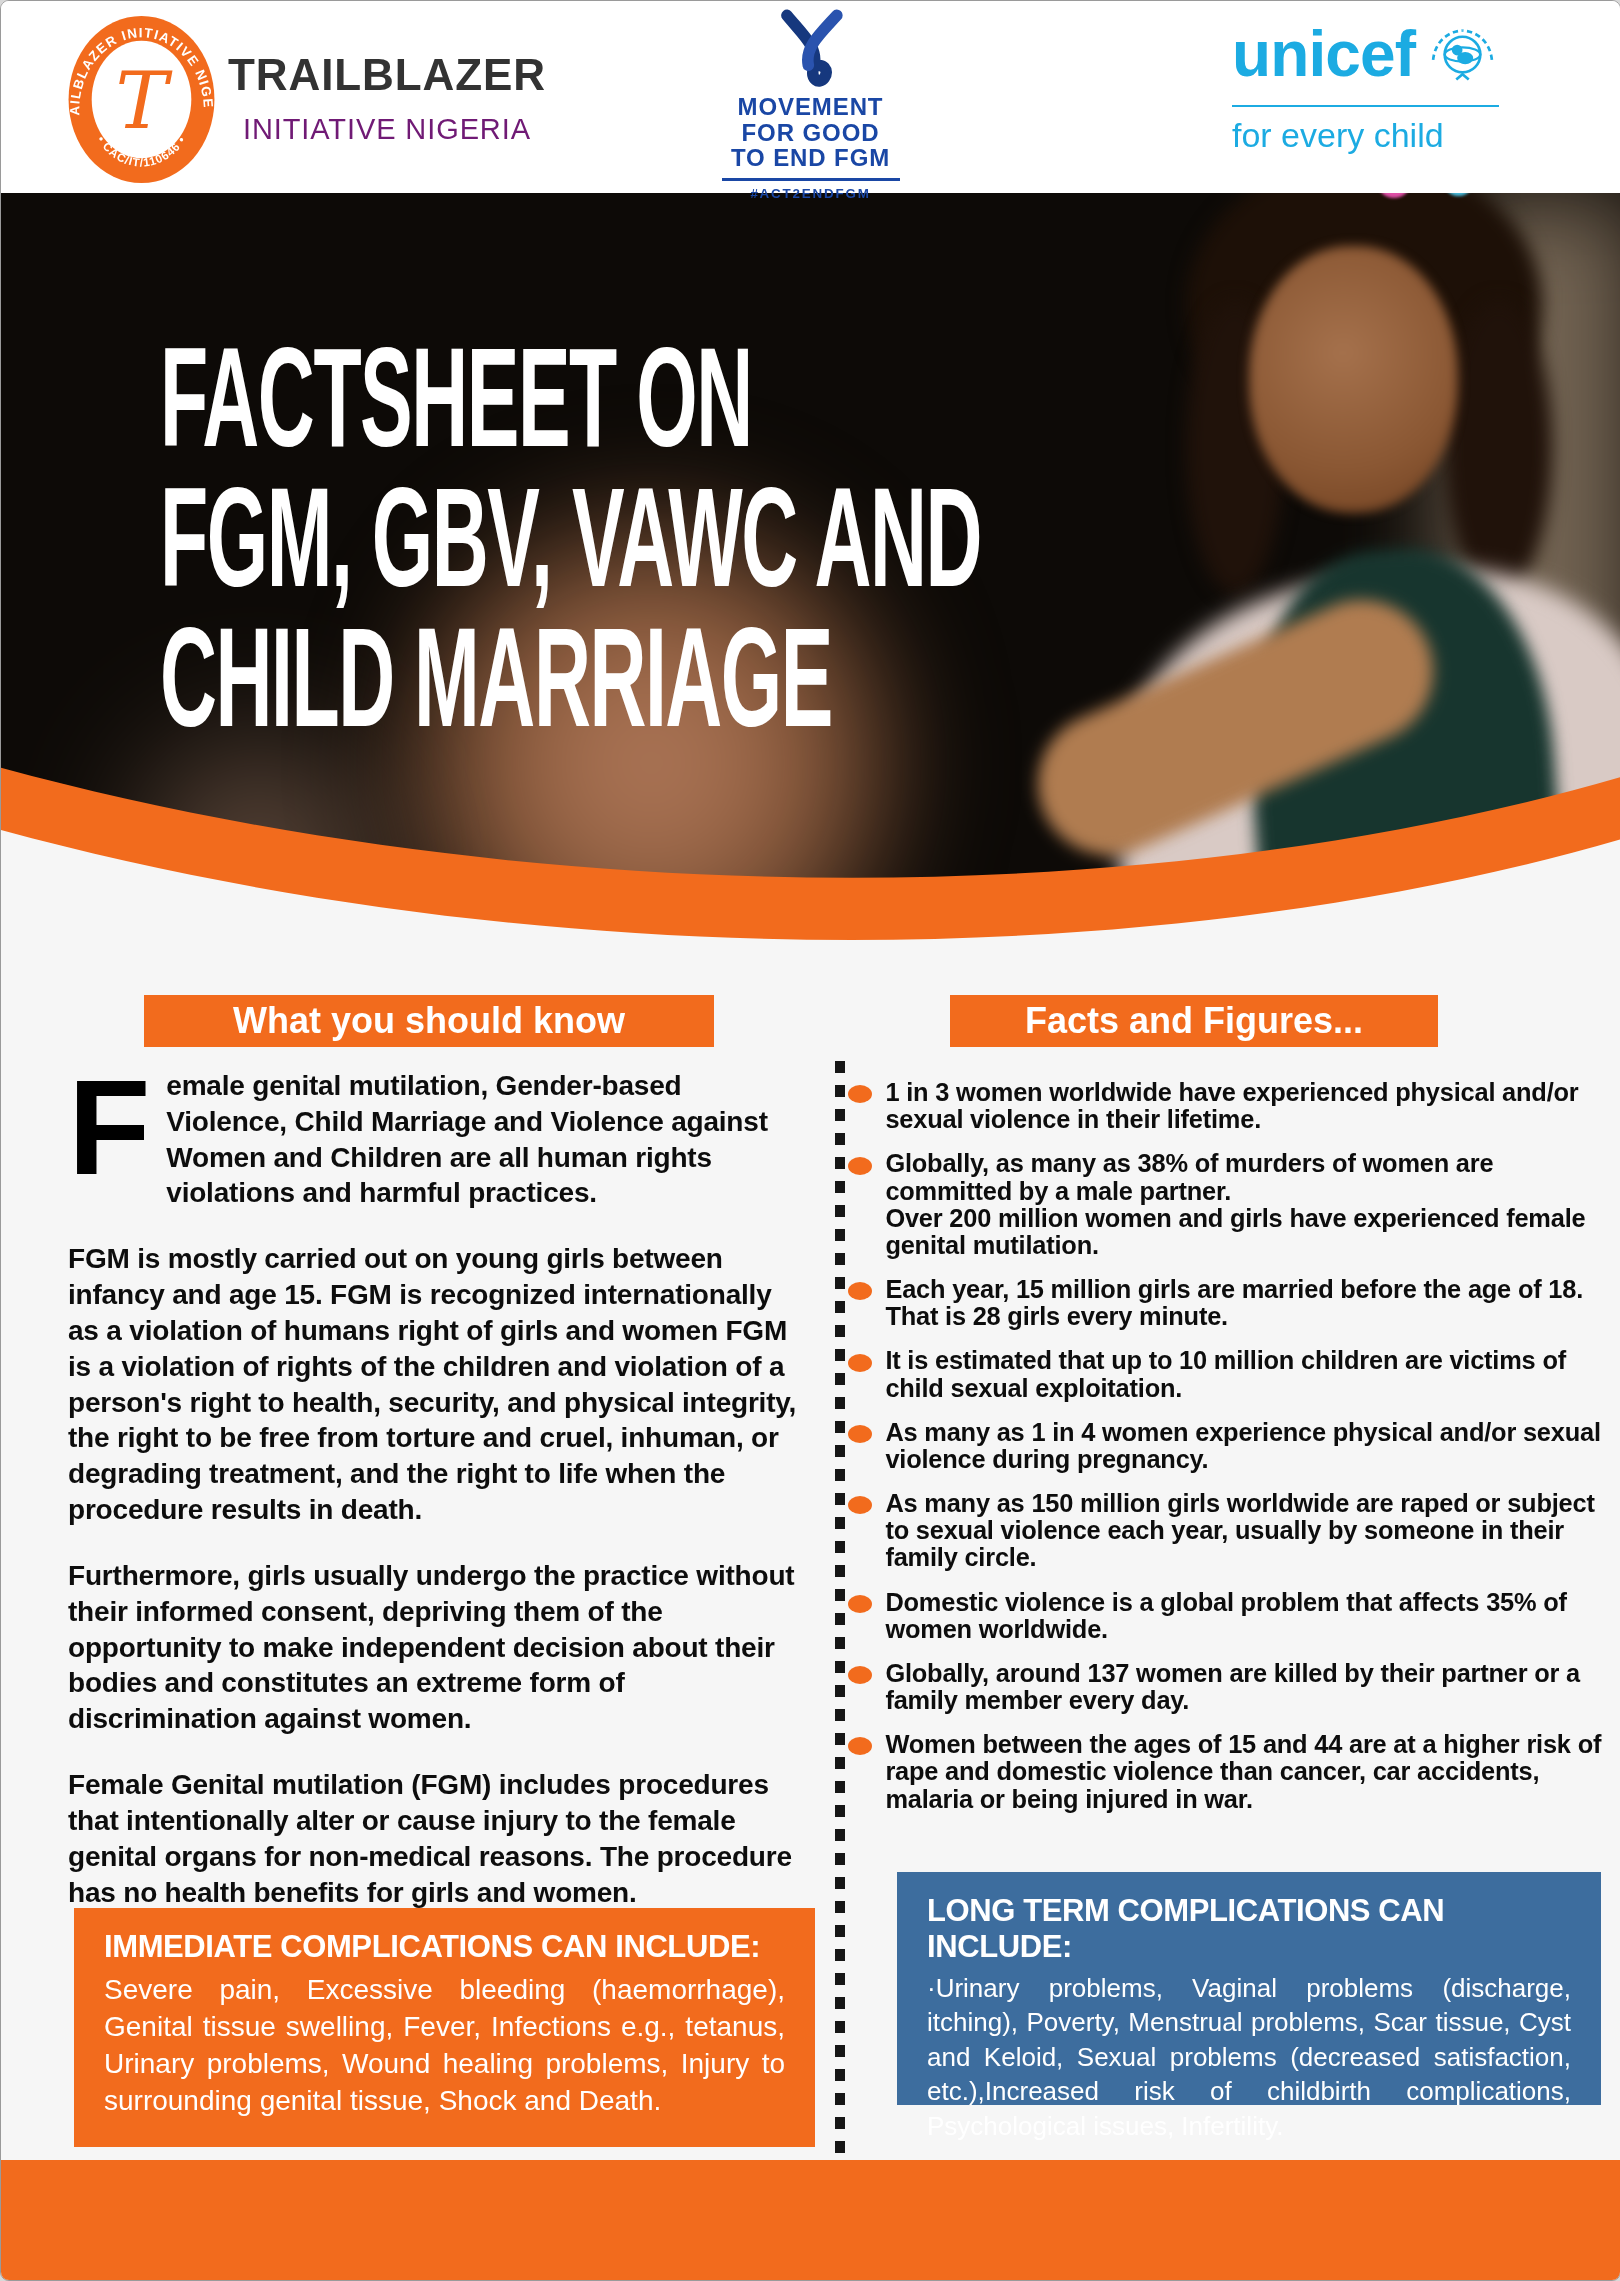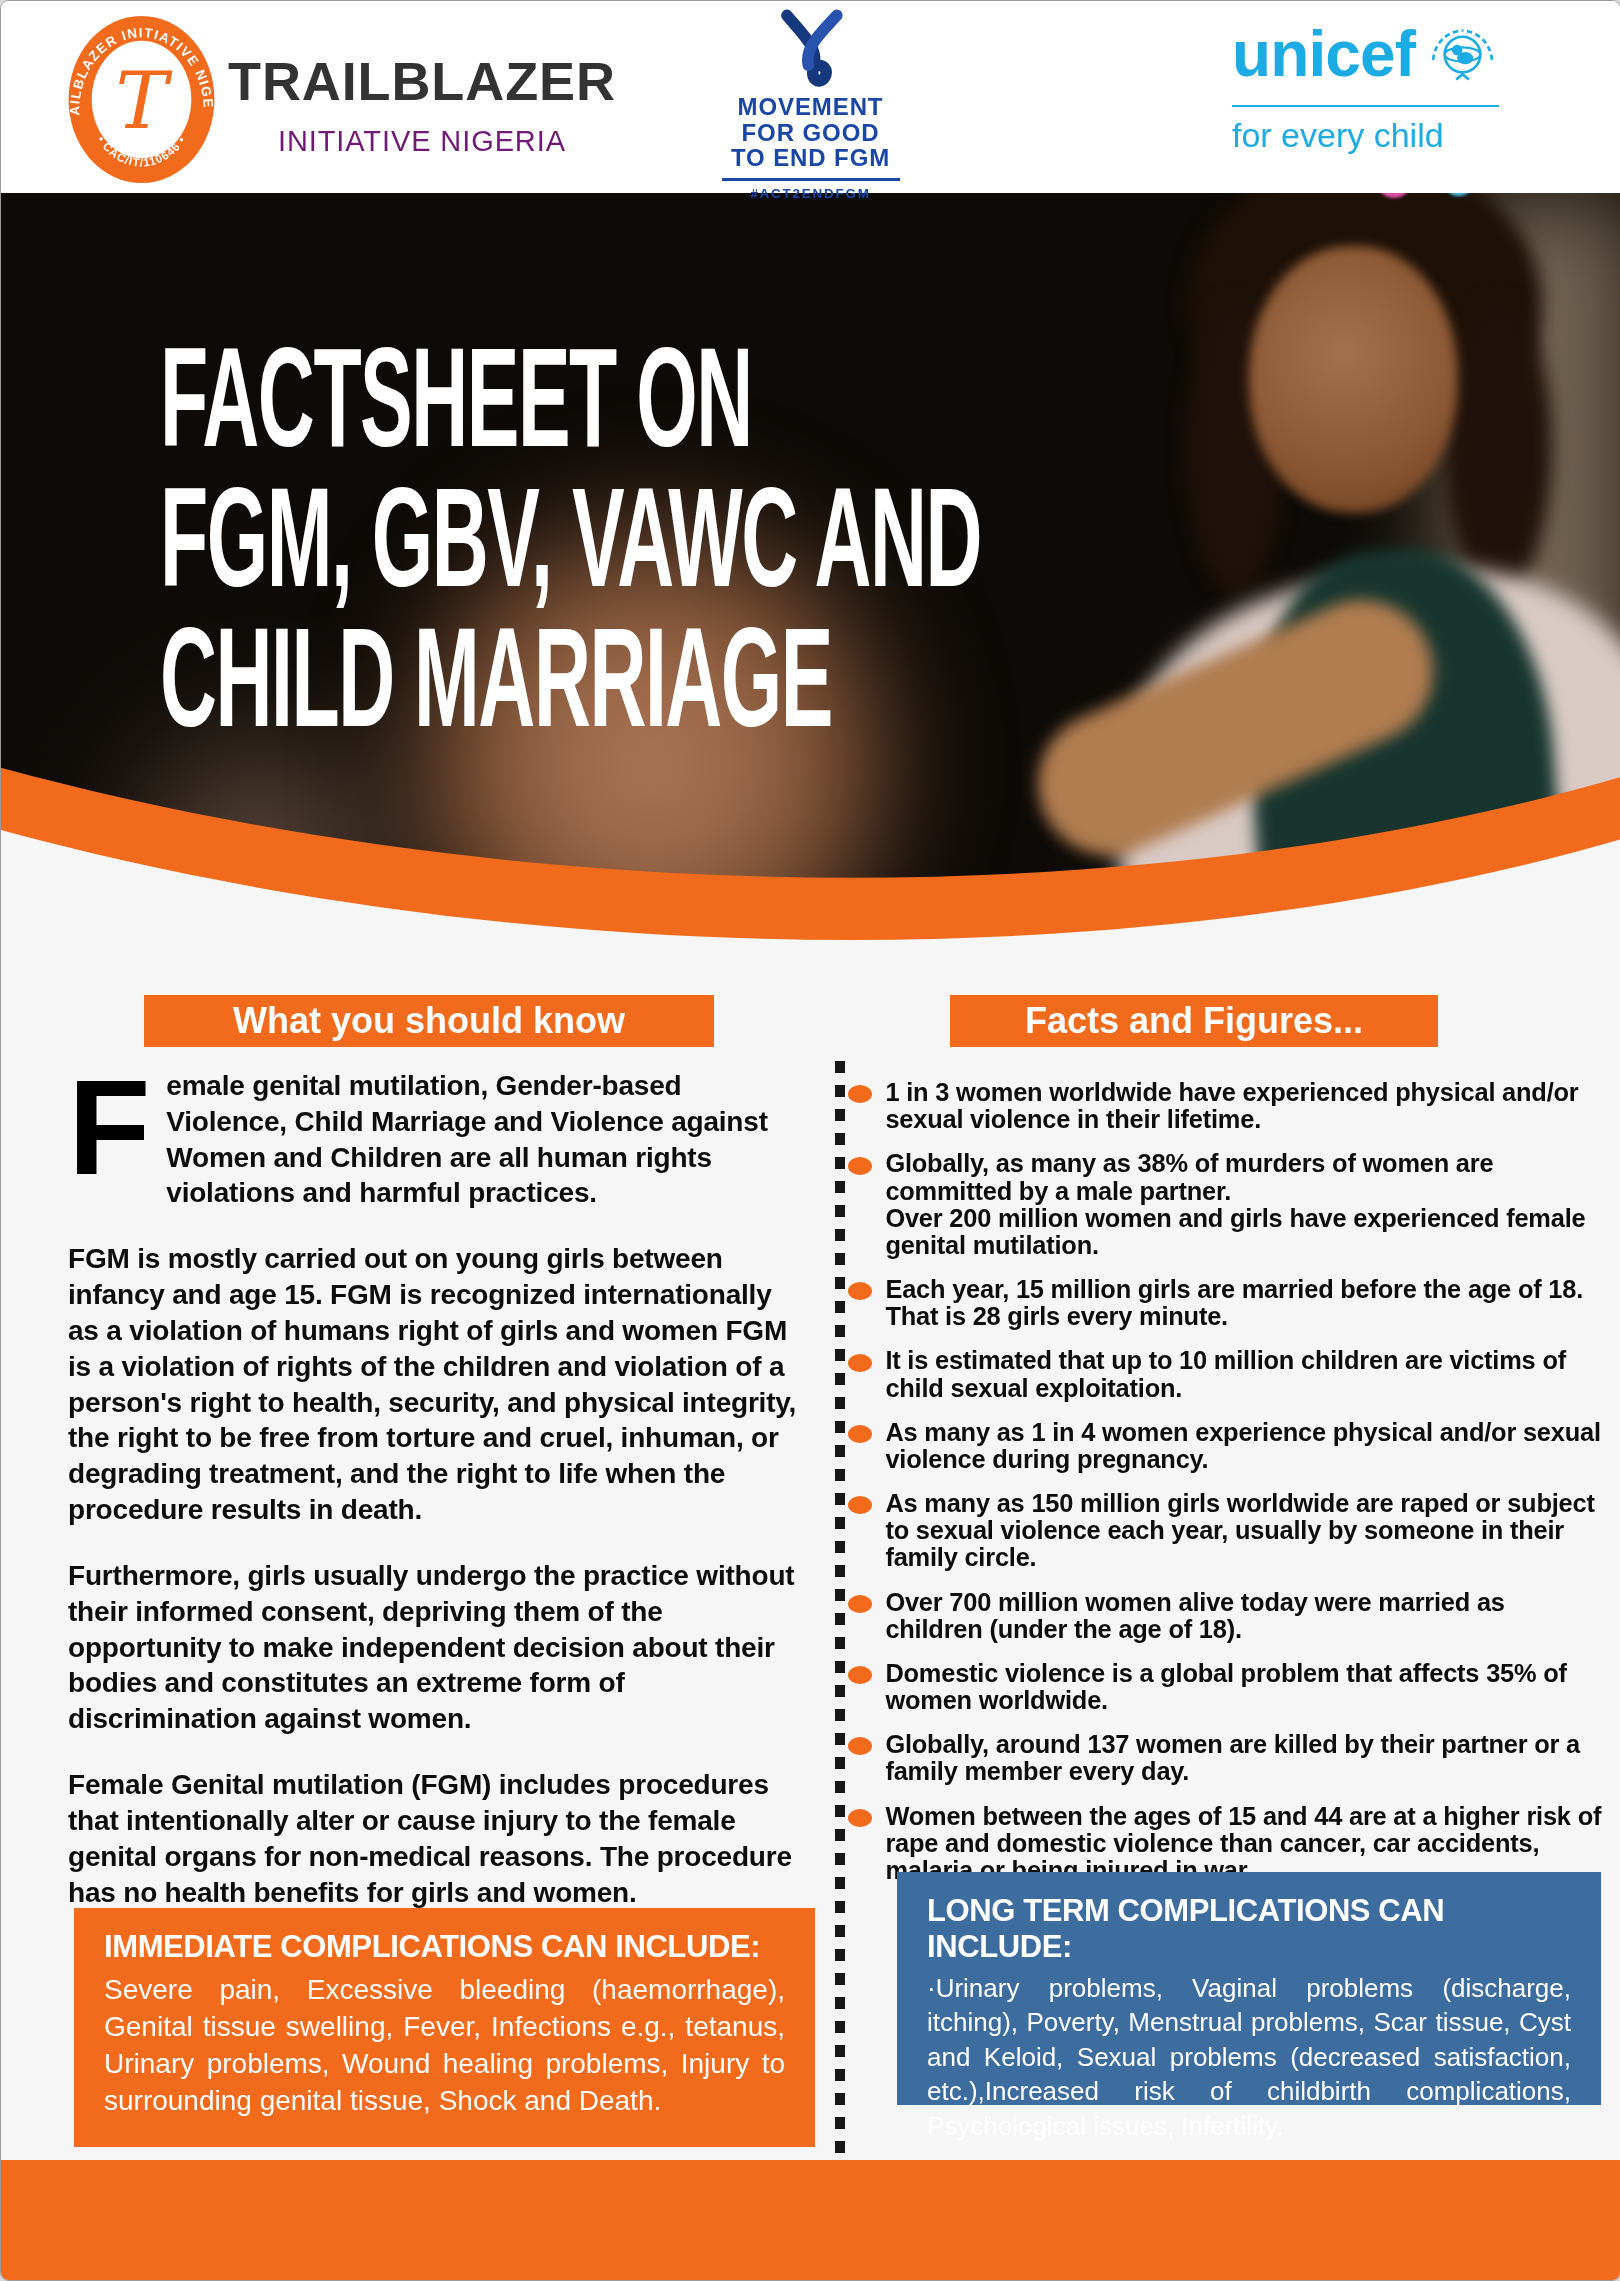--- a/index.html
+++ b/index.html
@@ -10,21 +10,21 @@
     position:relative; width:1621px; height:2281px;
     background:#f6f6f6; border:1.8px solid #9a9a9a; border-radius:9px;
     overflow:hidden; margin:0 auto;
   }
 
   
   .topbar { position:absolute; top:0; left:0; width:100%; height:192px; background:#ffffff; z-index:30; }
 
   .tb-badge { position:absolute; left:64px; top:10.7px; }
   .tb-word { position:absolute; left:227px; top:49px; }
-  .tb-word .big { font-size:54px; font-weight:700; color:#333; letter-spacing:0.9px; }
+  .tb-word .big { font-size:44px; font-weight:700; color:#333; letter-spacing:0.9px; }
   .tb-word .small { font-size:29px; font-weight:400; color:#701a75; letter-spacing:0.9px; margin-top:13px;text-align:center; }
 
   .mv-logo { position:absolute; left:0; right:0; top:7.1px; text-align:center; }
   .mv-logo .ribbon { display:block; margin:0 auto; }
   .mv-lines { color:#1a47a5; font-weight:700; font-size:24px; line-height:1.06; letter-spacing:0.9px; }
   .mv-rule { width:178px; height:3.6px; background:#1a47a5; margin:7.1px auto 4.5px auto; }
   .mv-tag { color:#1a47a5; font-weight:700; font-size:13.4px; letter-spacing:1.8px; }
 
   .un-logo { position:absolute; right:94px; top:25px; text-align:left; width:294px; }
   .un-top { display:flex; align-items:flex-start; gap:10.7px; }
@@ -228,24 +228,20 @@
       <li>
           <span class="dot"></span>
           <span class="fact-text">As many as 1 in 4 women experience physical and/or sexual violence during pregnancy.</span>
         </li>
       <li>
           <span class="dot"></span>
           <span class="fact-text">As many as 150 million girls worldwide are raped or subject to sexual violence each year, usually by someone in their family circle.</span>
         </li>
       <li>
           <span class="dot"></span>
-          <span class="fact-text">Over 700 million women alive today were married as children (under the age of 18).</span>
-        </li>
-      <li>
-          <span class="dot"></span>
           <span class="fact-text">Domestic violence is a global problem that affects 35% of women worldwide.</span>
         </li>
       <li>
           <span class="dot"></span>
           <span class="fact-text">Globally, around 137 women are killed by their partner or a family member every day.</span>
         </li>
       <li>
           <span class="dot"></span>
           <span class="fact-text">Women between the ages of 15 and 44 are at a higher risk of rape and domestic violence than cancer, car accidents, malaria or being injured in war.</span>
         </li>

